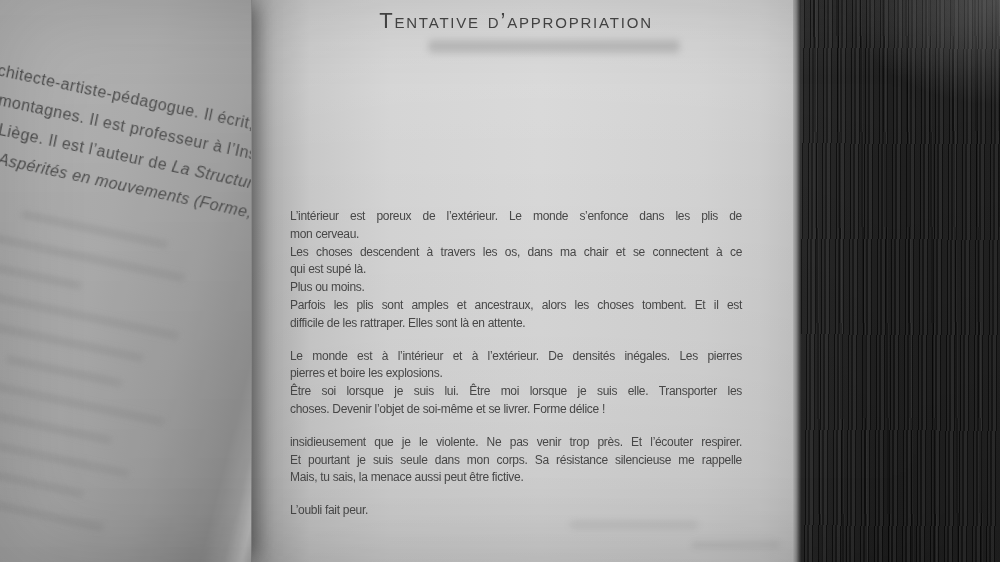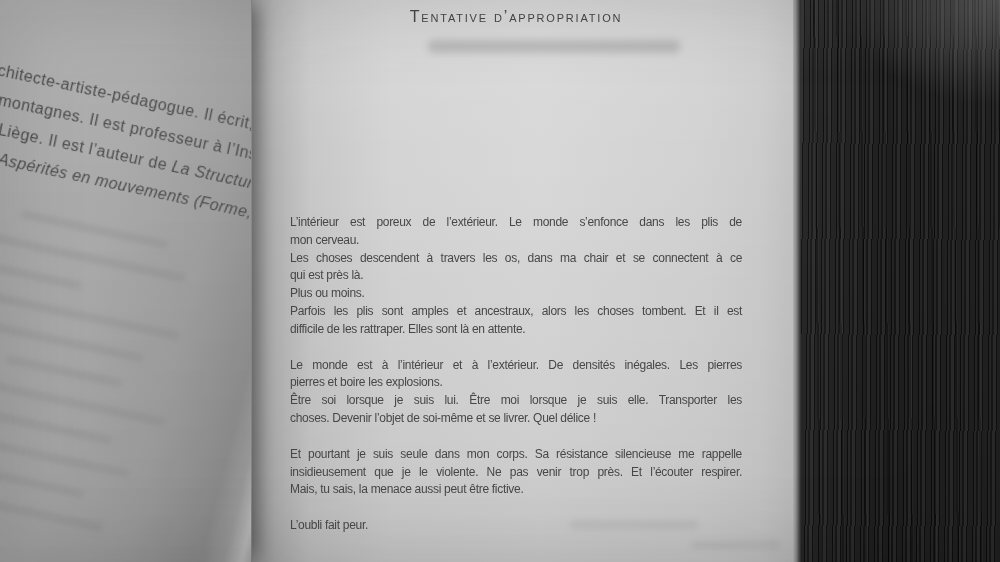--- a/index.html
+++ b/index.html
@@ -32,36 +32,36 @@
     position:absolute;top:0;left:240px;width:553px;height:562px;
     background:
       linear-gradient(to bottom, rgba(255,255,255,0.10) 0%, rgba(255,255,255,0) 28%, rgba(0,0,0,0.035) 72%, rgba(0,0,0,0.075) 100%),
       linear-gradient(to right, #7e7e7e 0px, #949494 9px, #b2b2b2 34px, #c8c8c8 70px,
         #d4d4d4 150px, #d8d8d8 300px, #d2d2d2 460px, #cccccc 520px, #c2c2c2 553px);
   }
   .page-title{
     position:absolute;top:8px;left:50px;width:452px;
     text-align:center;
     font-variant:small-caps;
-    font-size:16px;letter-spacing:1.8px;
+    font-size:22px;letter-spacing:1.8px;
     color:#464646;
     filter:blur(0.25px);
   }
   .title-ghost{
     position:absolute;top:40px;left:188px;width:252px;height:13px;
     background:rgba(118,118,118,0.30);
     filter:blur(3.5px);border-radius:5px;
   }
   .page-body{
     position:absolute;top:196px;left:50px;width:452px;
     color:#474747;
     font-size:12px;letter-spacing:-0.3px;
     filter:blur(0.2px);
   }
-  .para{margin:18px 0 15px 0;}
+  .para{margin:12px 0 15px 0;}
   .para:last-child{margin-bottom:0;}
   .bline{line-height:17.8px;white-space:nowrap;}
   .bline.just{white-space:normal;text-align:justify;text-align-last:justify;}
   .rp-ghost{position:absolute;background:rgba(120,120,120,0.16);filter:blur(3px);border-radius:4px;}
   .rp-ghost.g1{top:521px;left:330px;width:128px;height:8px;}
   .rp-ghost.g2{top:541px;left:452px;width:88px;height:8px;}
   
   .left-page{
     position:absolute;top:0;left:0;width:251px;height:562px;overflow:hidden;
     background:
@@ -114,34 +114,34 @@
   <div class="page-edge"></div>
 
   <div class="right-page">
     <div class="page-title">Tentative d’appropriation</div>
     <div class="title-ghost"></div>
     <div class="page-body">
         <div class="para">
           <div class="bline just">L’intérieur est poreux de l’extérieur. Le monde s’enfonce dans les plis de</div>
           <div class="bline">mon cerveau.</div>
           <div class="bline just">Les choses descendent à travers les os, dans ma chair et se connectent à ce</div>
-          <div class="bline">qui est près là.</div>
+          <div class="bline">qui est supé là.</div>
           <div class="bline">Plus ou moins.</div>
           <div class="bline just">Parfois les plis sont amples et ancestraux, alors les choses tombent. Et il est</div>
           <div class="bline">difficile de les rattraper. Elles sont là en attente.</div>
         </div>
         <div class="para">
           <div class="bline just">Le monde est à l’intérieur et à l’extérieur. De densités inégales. Les pierres</div>
           <div class="bline">pierres et boire les explosions.</div>
           <div class="bline just">Être soi lorsque je suis lui. Être moi lorsque je suis elle. Transporter les</div>
-          <div class="bline">choses. Devenir l’objet de soi-même et se livrer. Quel délice !</div>
+          <div class="bline">choses. Devenir l’objet de soi-même et se livrer. Forme délice !</div>
         </div>
         <div class="para">
+          <div class="bline just">insidieusement que je le violente. Ne pas venir trop près. Et l’écouter respirer.</div>
           <div class="bline just">Et pourtant je suis seule dans mon corps. Sa résistance silencieuse me rappelle</div>
-          <div class="bline just">insidieusement que je le violente. Ne pas venir trop près. Et l’écouter respirer.</div>
           <div class="bline">Mais, tu sais, la menace aussi peut être fictive.</div>
         </div>
         <div class="para">
           <div class="bline">L’oubli fait peur.</div>
         </div>
       </div>
     <div class="rp-ghost g1"></div>
     <div class="rp-ghost g2"></div>
   </div>
 

